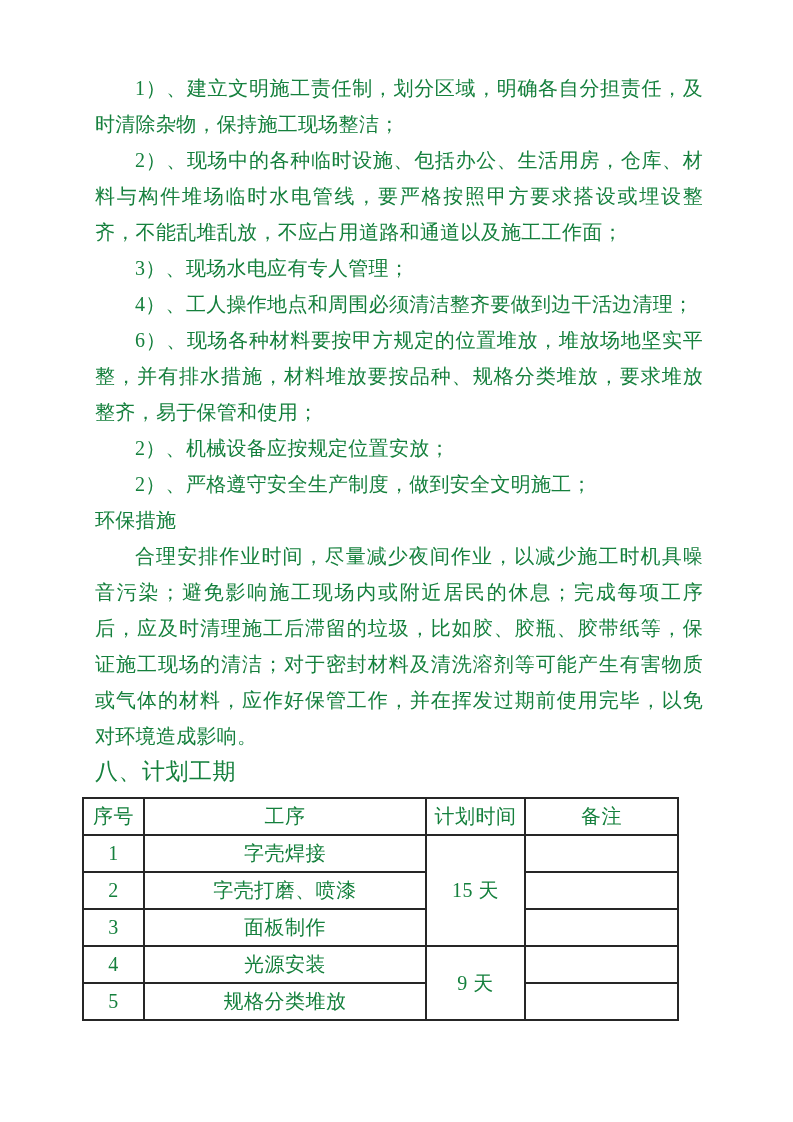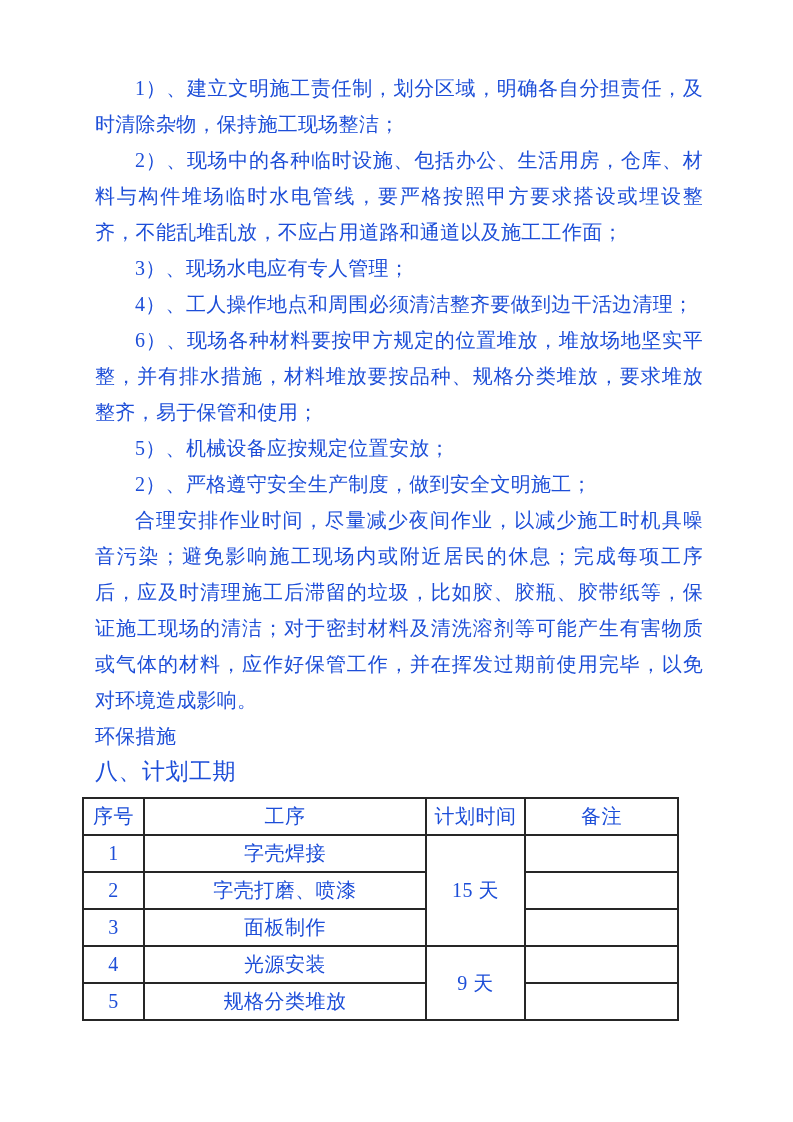--- a/index.html
+++ b/index.html
@@ -7,21 +7,21 @@
     padding: 0;
     background: #ffffff;
   }
   .page {
     position: relative;
     width: 793px;
     height: 1064px;
     background: #ffffff;
     overflow: hidden;
     font-family: "Liberation Serif", "DejaVu Serif", serif;
-    color: #1d4ed8;
+    color: #15803d;
   }
   .content {
     position: absolute;
     left: 95px;
     top: 70px;
     width: 608px;
   }
   .para {
     margin: 0;
     font-size: 20px;
@@ -67,24 +67,24 @@
 
 <div class="page">
   <div class="content">
 
     <div id="paragraph-list">
         <div class="para indent">1）、建立文明施工责任制，划分区域，明确各自分担责任，及时清除杂物，保持施工现场整洁；</div>
         <div class="para indent">2）、现场中的各种临时设施、包括办公、生活用房，仓库、材料与构件堆场临时水电管线，要严格按照甲方要求搭设或埋设整齐，不能乱堆乱放，不应占用道路和通道以及施工工作面；</div>
         <div class="para indent">3）、现场水电应有专人管理；</div>
         <div class="para indent">4）、工人操作地点和周围必须清洁整齐要做到边干活边清理；</div>
         <div class="para indent">6）、现场各种材料要按甲方规定的位置堆放，堆放场地坚实平整，并有排水措施，材料堆放要按品种、规格分类堆放，要求堆放整齐，易于保管和使用；</div>
-        <div class="para indent">5）、机械设备应按规定位置安放；</div>
+        <div class="para indent">2）、机械设备应按规定位置安放；</div>
         <div class="para indent">2）、严格遵守安全生产制度，做到安全文明施工；</div>
+        <div class="para">环保措施</div>
         <div class="para indent">合理安排作业时间，尽量减少夜间作业，以减少施工时机具噪音污染；避免影响施工现场内或附近居民的休息；完成每项工序后，应及时清理施工后滞留的垃圾，比如胶、胶瓶、胶带纸等，保证施工现场的清洁；对于密封材料及清洗溶剂等可能产生有害物质或气体的材料，应作好保管工作，并在挥发过期前使用完毕，以免对环境造成影响。</div>
-        <div class="para">环保措施</div>
       </div>
 
     <div class="heading">八、计划工期</div>
 
     <table class="schedule">
       <colgroup id="schedule-cols">
           <col style="width: 61px;">
           <col style="width: 282px;">
           <col style="width: 99px;">
           <col style="width: 153px;">

